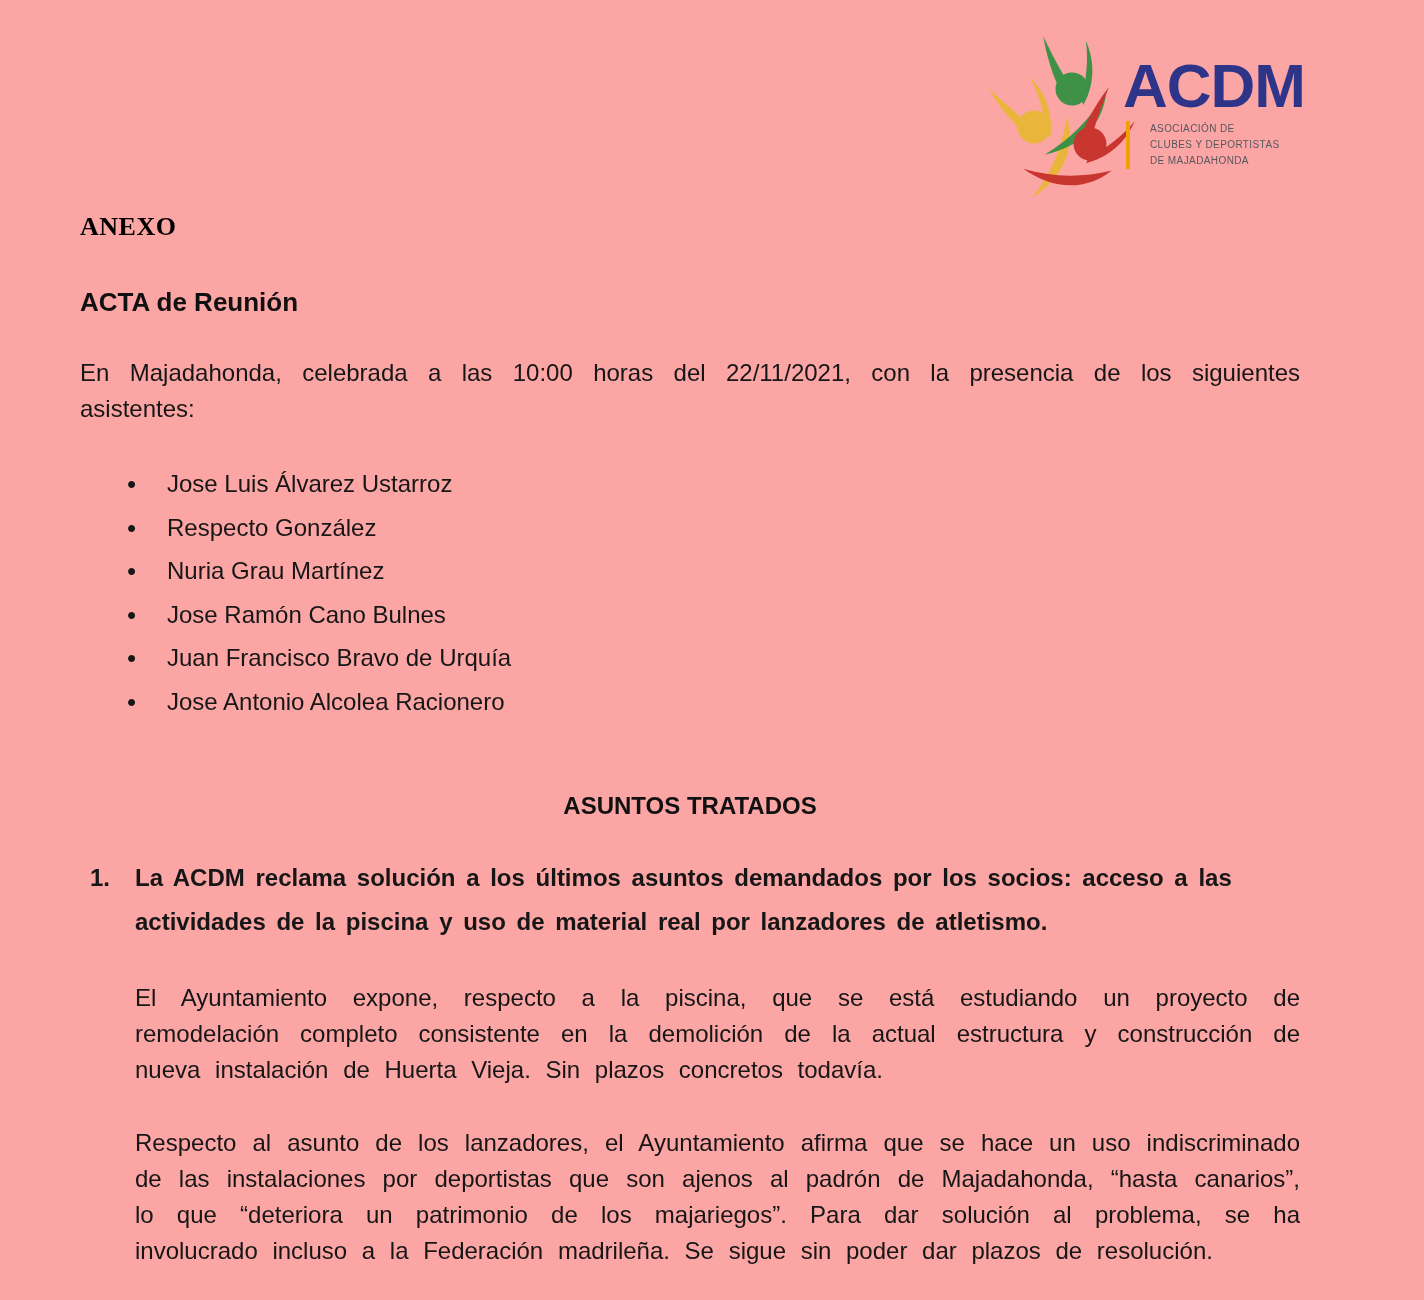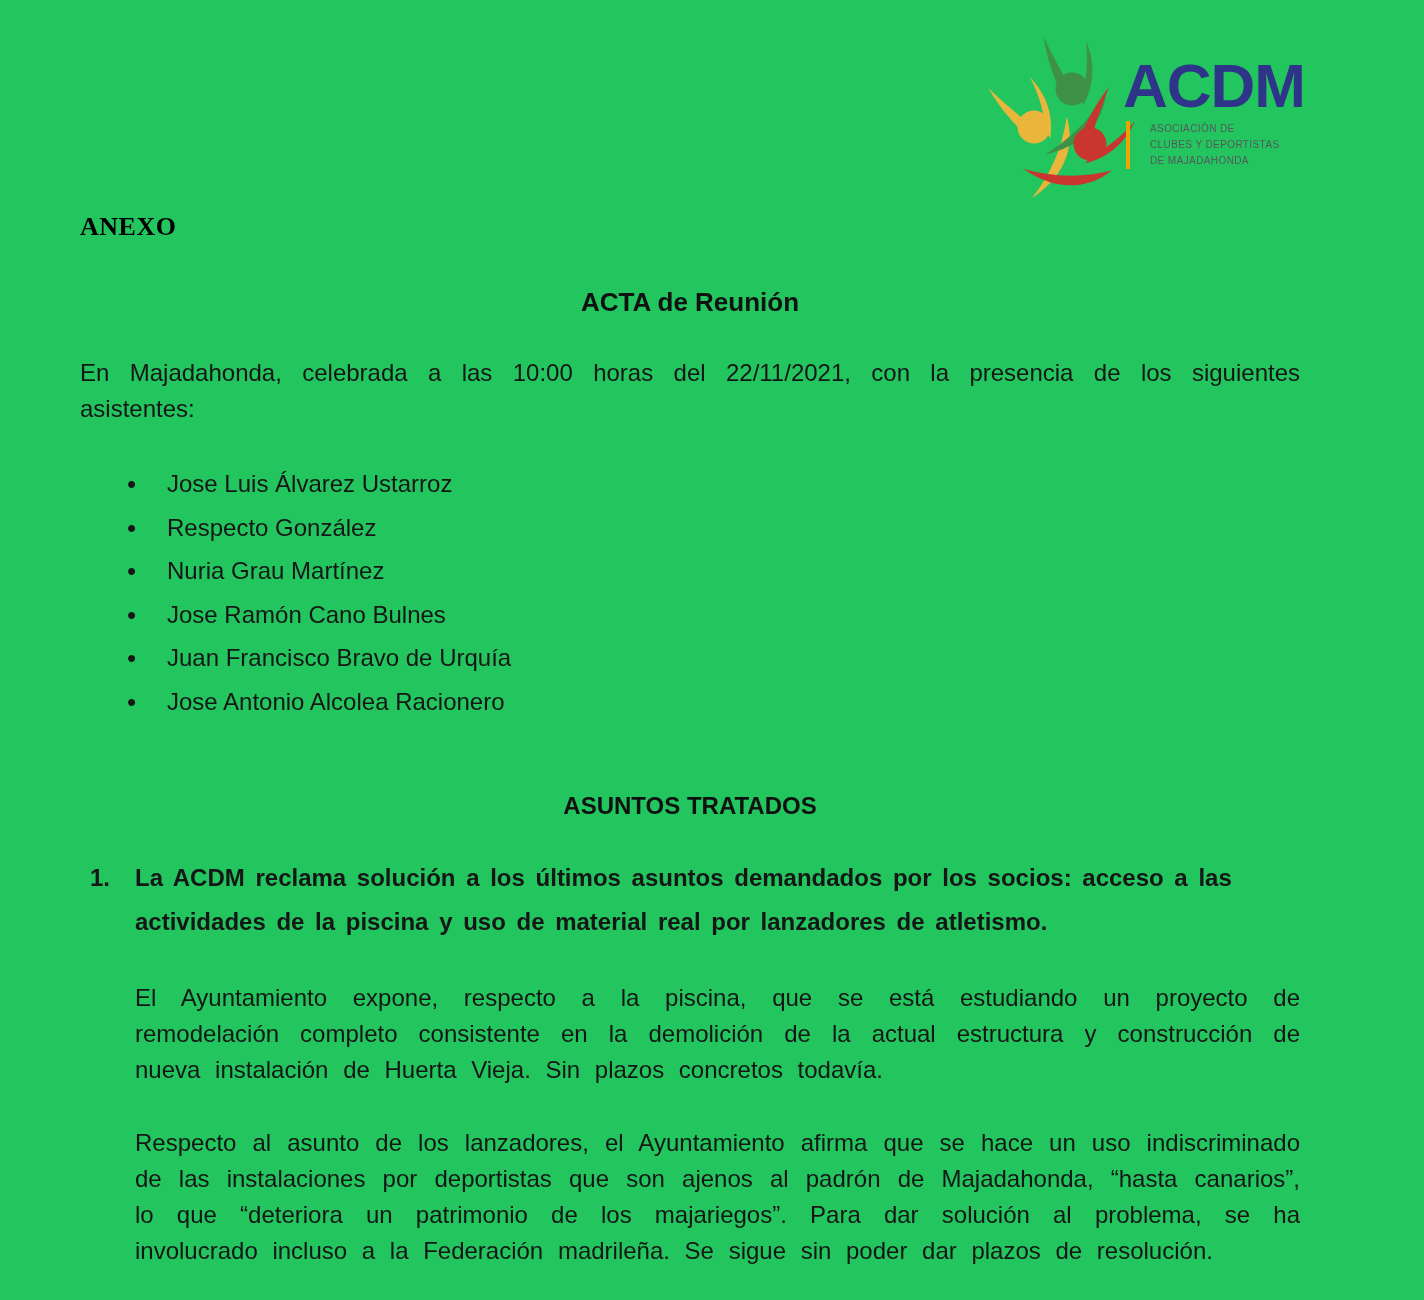--- a/index.html
+++ b/index.html
@@ -1,19 +1,19 @@
 <!DOCTYPE html>
 <html><head>
 <meta charset="utf-8">
 <style>
   html,body{margin:0;padding:0;background:#fff;}
   .page{
     position:relative;
     width:1424px;height:1300px;
-    background:#22c55e;
+    background:#fca5a5;
     font-family:"Liberation Sans", sans-serif;
     color:#161616;
     overflow:hidden;
   }
   
   .logo{
     position:absolute;top:32px;left:996px;
     display:flex;align-items:flex-start;
   }
   .logo svg{overflow:visible;display:block;}
@@ -35,21 +35,21 @@
     position:absolute;top:0;left:80px;width:1220px;padding-top:208px;
   }
   .anexo{
     margin:0;
     font-family:"Liberation Serif", serif;
     font-size:26px;line-height:38px;font-weight:bold;
     letter-spacing:0.5px;color:#000;
   }
   .doc-title{
     margin:38px 0 0 0;
-    text-align:center;
+    text-align:left;
     font-size:26px;line-height:36px;font-weight:bold;color:#111;
   }
   p{margin:0;}
   .body-text{font-size:24px;line-height:36px;color:#161616;}
   .justify{text-align:justify;word-spacing:8px;}
   .intro{margin-top:35px;}
   .attendees{
     list-style:none;margin:39px 0 0 0;padding:0;
   }
   .attendees li{

